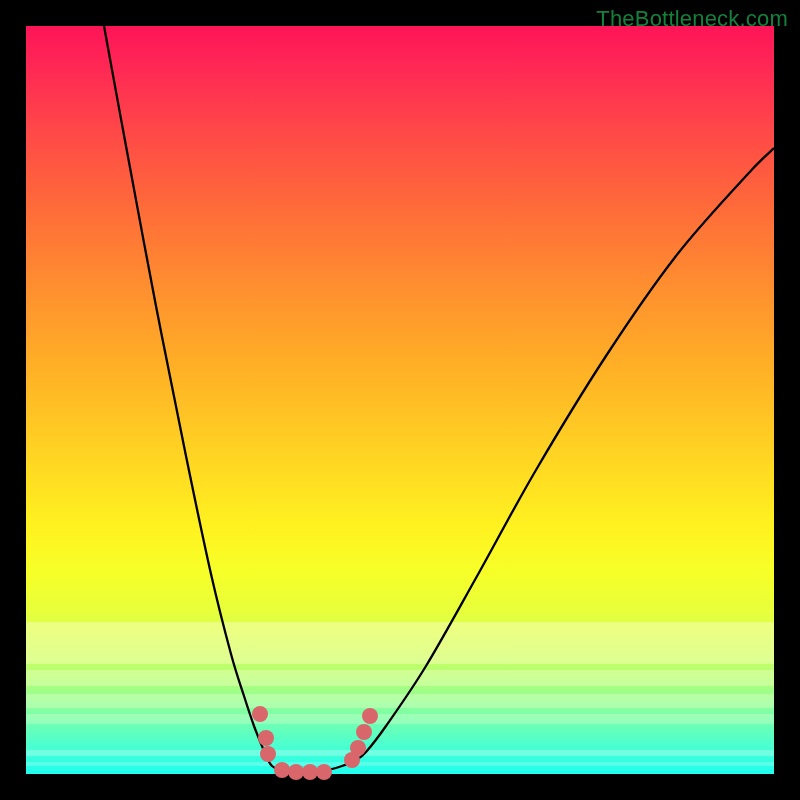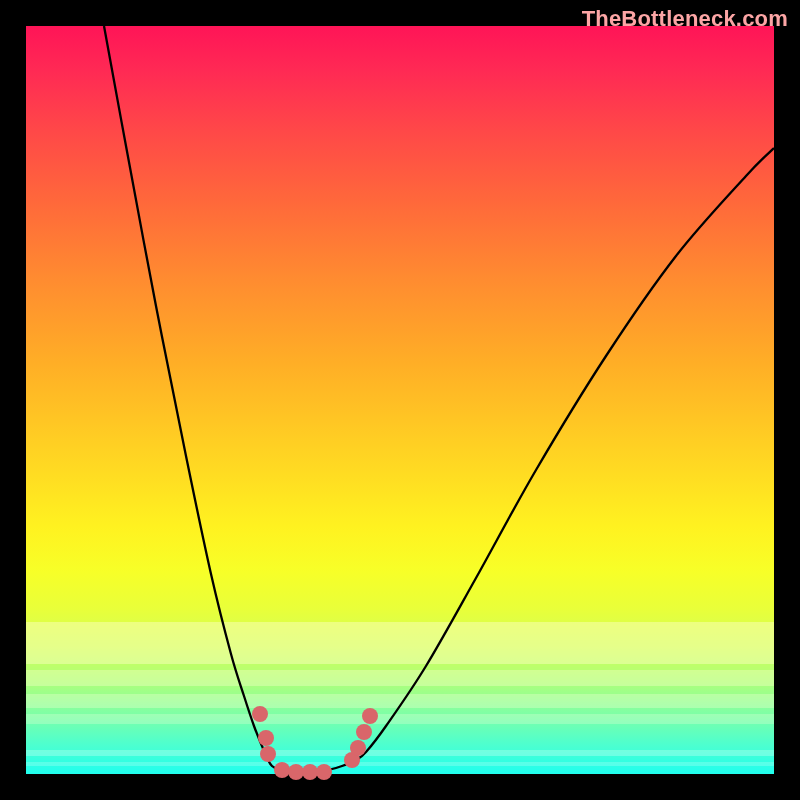--- a/index.html
+++ b/index.html
@@ -14,23 +14,23 @@
   .outer {
     position: relative;
     width: 800px;
     height: 800px;
     background: #000;
   }
   .watermark {
     position: absolute;
     top: 6px;
     right: 12px;
-    color: #fca5a5;
+    color: #15803d;
     font-size: 22px;
-    font-weight: 700;
+    font-weight: 400;
     letter-spacing: 0.2px;
     user-select: none;
     text-align: center;
   }
   .plot {
     position: absolute;
     left: 26px;
     top: 26px;
     width: 748px;
     height: 748px;

